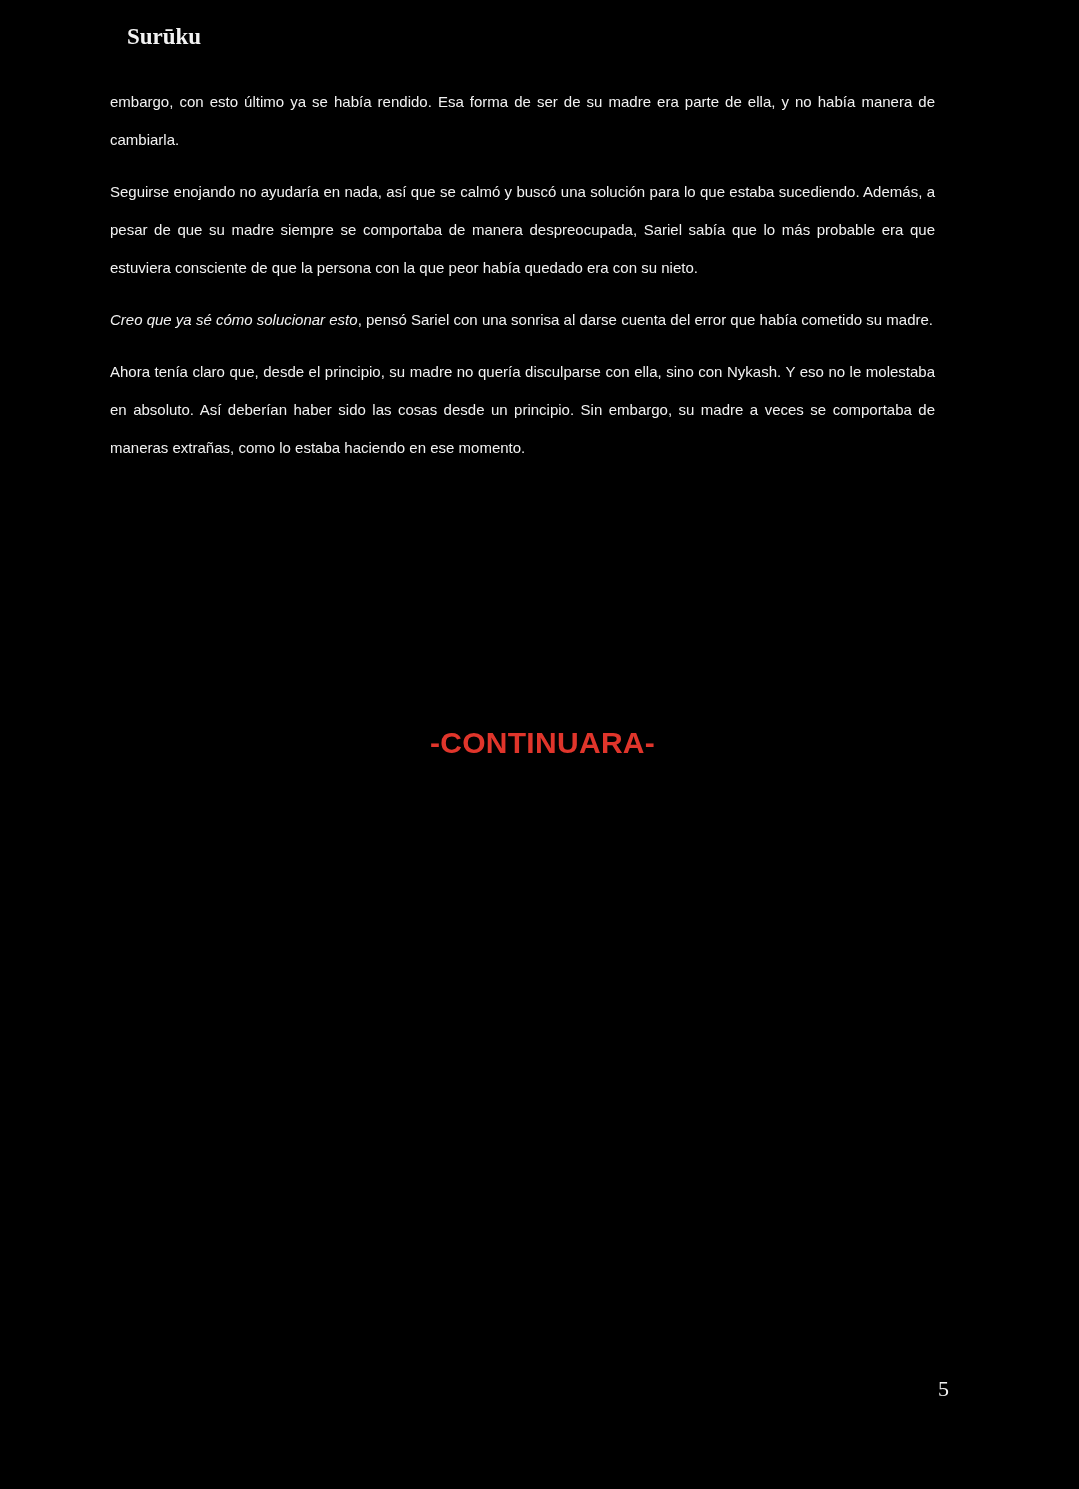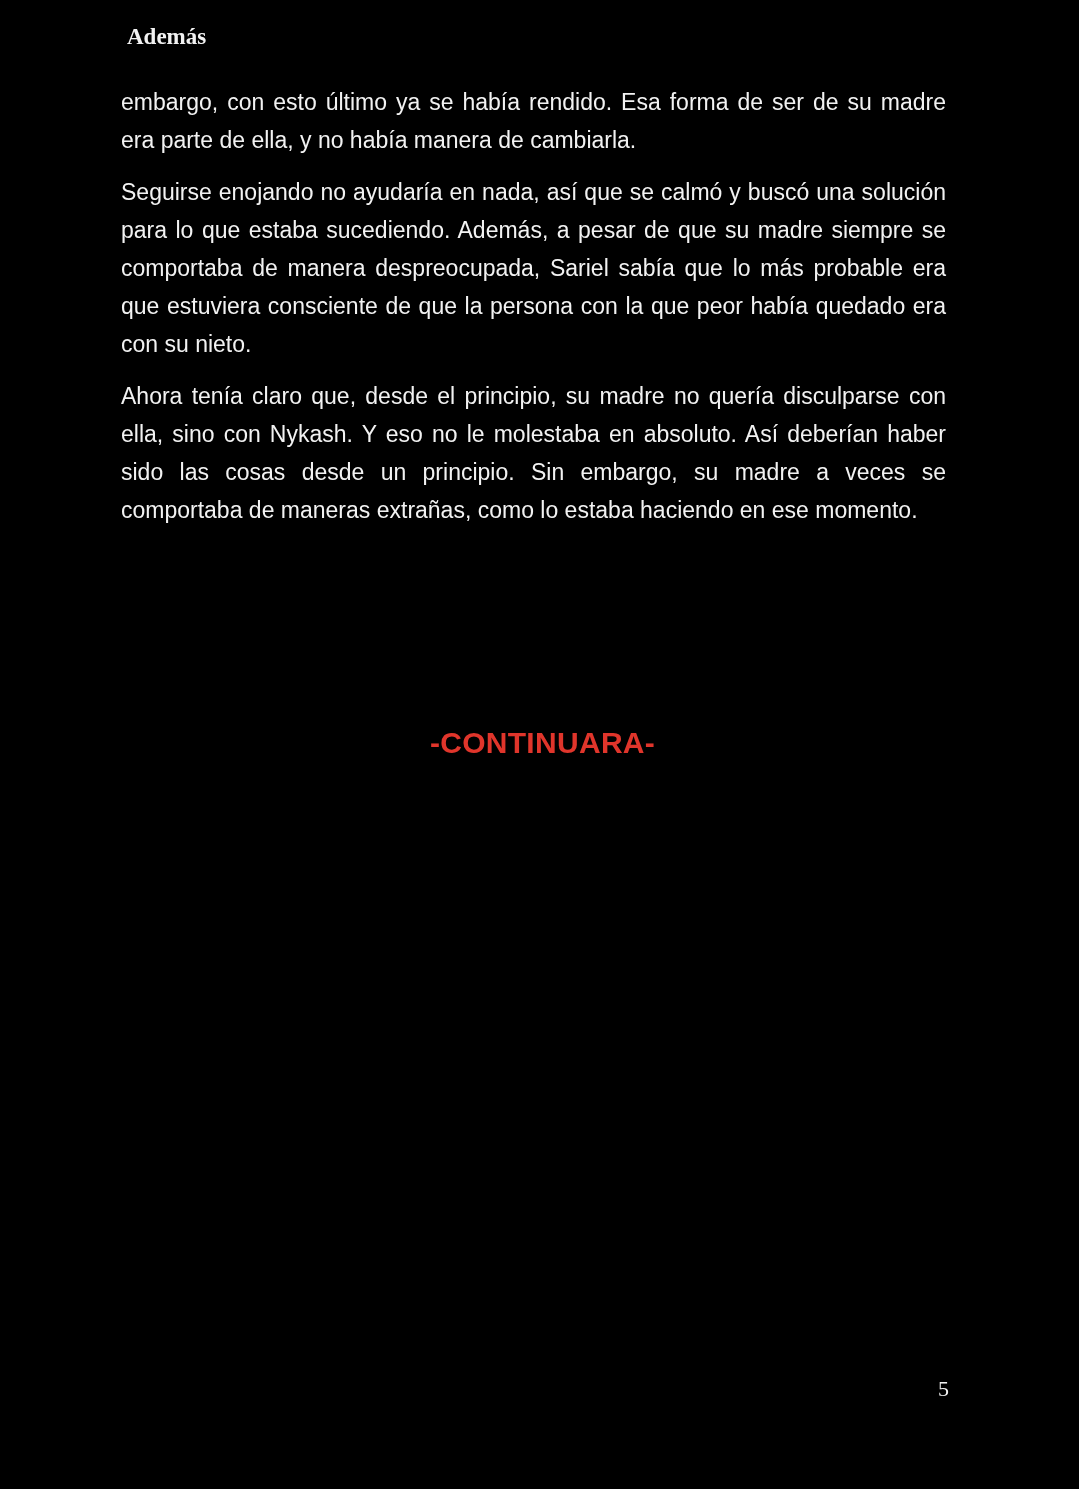--- a/index.html
+++ b/index.html
@@ -19,25 +19,25 @@
       left: 127px;
       top: 24px;
       font-family: "Liberation Serif", serif;
       font-weight: bold;
       font-size: 23px;
       color: #f2f2f2;
       margin: 0;
     }
     .content {
       position: absolute;
-      left: 121px;
+      left: 110px;
       top: 83px;
       width: 825px;
       font-family: "Liberation Sans", sans-serif;
-      font-size: 23px;
+      font-size: 15px;
       line-height: 38px;
       color: #f2f2f2;
     }
     .content p {
       margin: 0 0 14px 0;
       text-align: justify;
     }
     .italic {
       font-style: italic;
     }
@@ -58,23 +58,24 @@
       left: 938px;
       top: 1376px;
       font-family: "Liberation Serif", serif;
       font-size: 22px;
       color: #f2f2f2;
     }
   </style>
 </head>
 <body>
 
-<h1 class="header-title">Además</h1>
+<h1 class="header-title">Surūku</h1>
 
 <div class="content">
   <p>embargo, con esto último ya se había rendido. Esa forma de ser de su madre era parte de ella, y no había manera de cambiarla.</p>
   <p>Seguirse enojando no ayudaría en nada, así que se calmó y buscó una solución para lo que estaba sucediendo. Además, a pesar de que su madre siempre se comportaba de manera despreocupada, Sariel sabía que lo más probable era que estuviera consciente de que la persona con la que peor había quedado era con su nieto.</p>
+  <p><span class="italic">Creo que ya sé cómo solucionar esto</span><span>, pensó Sariel con una sonrisa al darse cuenta del error que había cometido su madre.</span></p>
   <p>Ahora tenía claro que, desde el principio, su madre no quería disculparse con ella, sino con Nykash. Y eso no le molestaba en absoluto. Así deberían haber sido las cosas desde un principio. Sin embargo, su madre a veces se comportaba de maneras extrañas, como lo estaba haciendo en ese momento.</p>
 </div>
 
 <div class="continue">-CONTINUARA-</div>
 
 <div class="page-number">5</div>
 
 </body></html>

